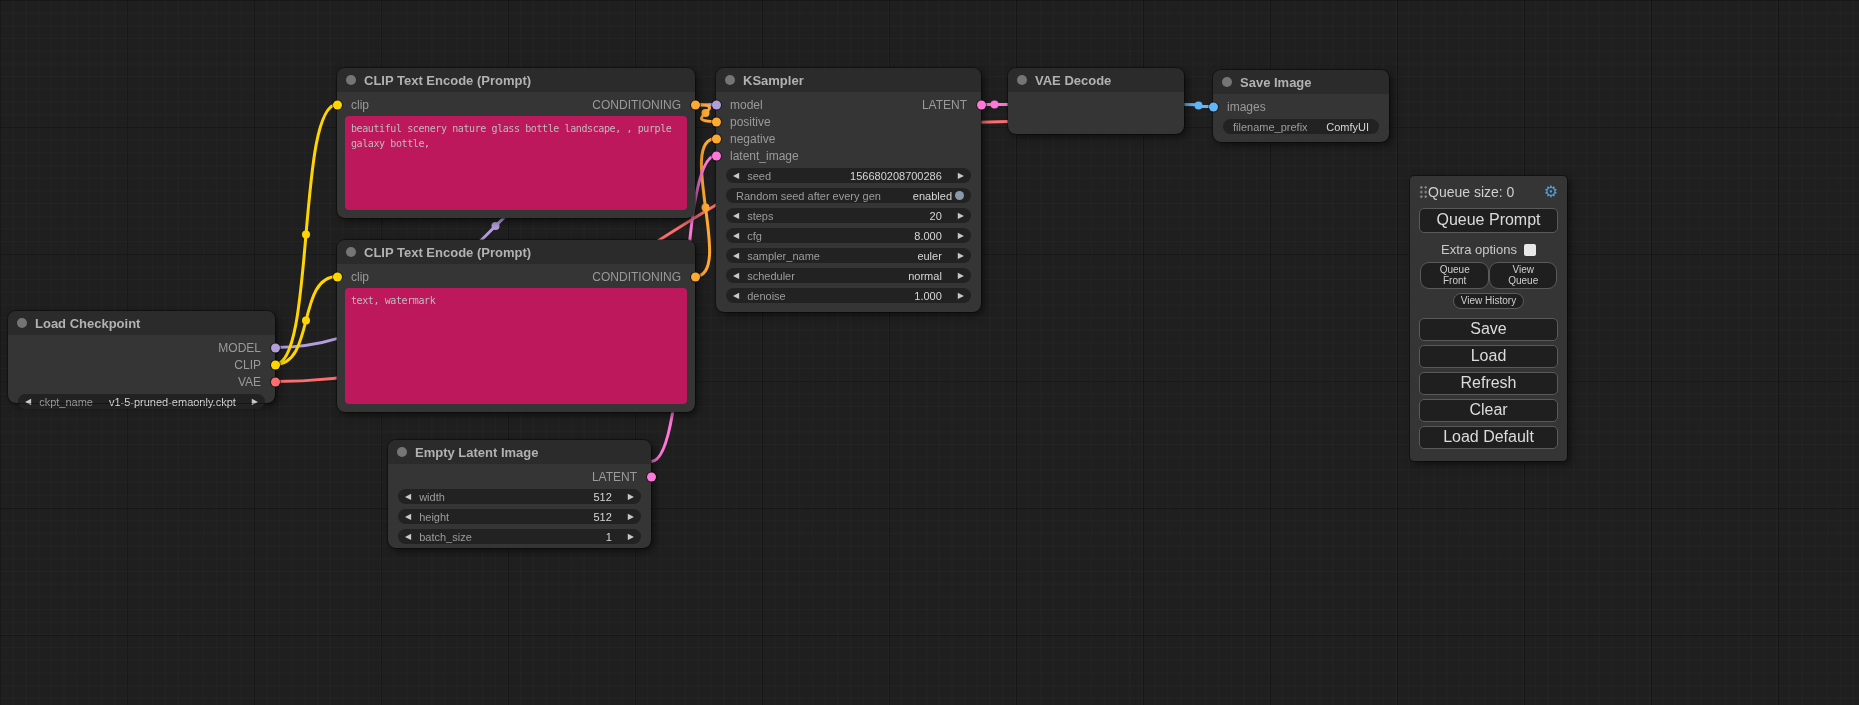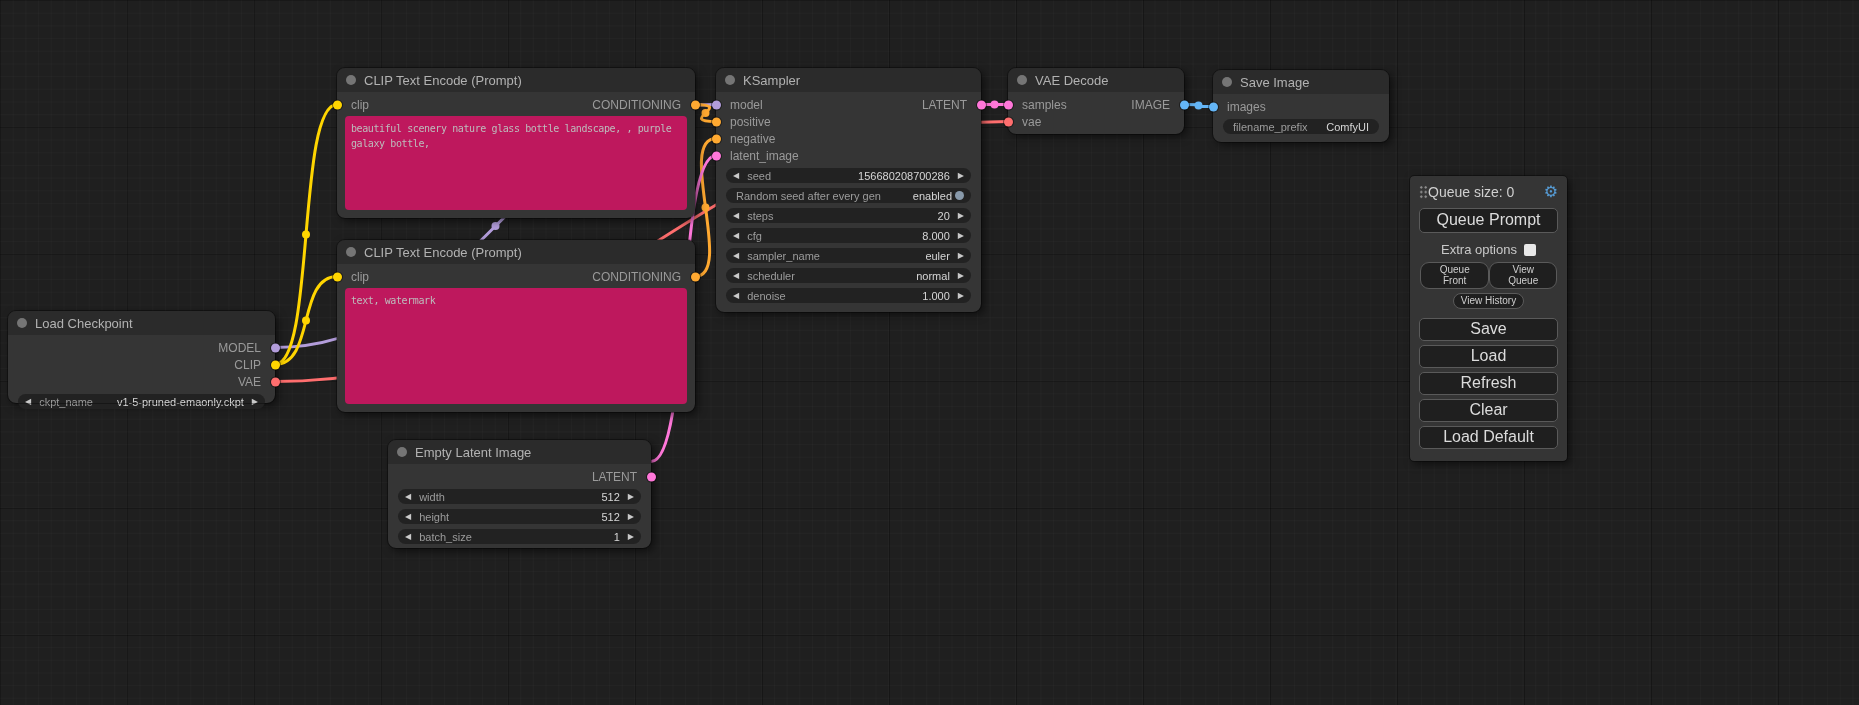--- a/index.html
+++ b/index.html
@@ -32,21 +32,21 @@
     display: flex; flex-direction: column;
   }
   .node-title {
     height: 24px; flex: none;
     background: #2b2b2b;
     border-radius: 8px 8px 0 0;
     display: flex; align-items: center; gap: 8px;
     padding: 0 9px;
   }
   .title-dot { width: 10px; height: 10px; border-radius: 50%; background: #757575; flex: none; }
-  .title-text { color: #b2b2b2; font-size: 13px; white-space: nowrap; }
+  .title-text { color: #b2b2b2; font-size: 13px; white-space: nowrap; font-weight: bold; }
 
   .rows { margin-top: 4px; flex: none; }
   .port-row { position: relative; height: 17px; display: flex; align-items: center; }
   .in-label  { margin-left: 14px; font-size: 12px; color: #9a9a9a; }
   .out-label { margin-left: auto; margin-right: 14px; font-size: 12px; color: #9a9a9a; }
   .pdot {
     position: absolute; width: 9px; height: 9px; border-radius: 50%;
     top: 50%; transform: translateY(-50%);
     box-shadow: 0 0 0 1px rgba(0,0,0,.45);
     background: #888;
@@ -57,21 +57,21 @@
   .widgets { flex: none; }
   .widget {
     height: 15px; margin: 5px 10px 0;
     background: #222222; border-radius: 8px;
     display: flex; align-items: center; padding: 0 7px;
     font-size: 11px; cursor: default;
   }
   .widgets .widget:first-child { margin-top: 4px; }
   .w-arrow { color: #c9c9c9; font-size: 8px; line-height: 1; flex: none; }
   .w-label { margin-left: 8px; color: #9c9c9c; white-space: nowrap; }
-  .w-value { margin-left: auto; margin-right: 8px; color: #d6d6d6; white-space: nowrap; }
+  .w-value { margin-left: auto; margin-right: 16px; color: #d6d6d6; white-space: nowrap; }
   .widget.no-arrows .w-label { margin-left: 3px; }
   .widget.no-arrows .w-value { margin-right: 3px; }
   .toggle-knob { width: 9px; height: 9px; border-radius: 50%; background: #8899AA; flex: none; }
 
   .prompt-textarea {
     flex: 1; margin: 3px 8px 8px;
     background: #be185d; border-radius: 4px;
     padding: 5px 6px;
     color: #bdbdbd;
     font-family: "DejaVu Sans Mono", monospace;
@@ -303,32 +303,20 @@
       <span class="w-arrow">▶</span>
     </div>
   </div>
 </div>
 
 <div class="node" id="n-vd">
   <div class="node-title">
     <span class="title-dot"></span>
     <span class="title-text">VAE Decode</span>
   </div>
-  <div class="rows">
-    <div class="port-row">
-      <span class="pdot in" style="background: rgb(255, 119, 217);"></span>
-      <span class="in-label">samples</span>
-      <span class="out-label">IMAGE</span>
-      <span class="pdot out" style="background: rgb(100, 181, 246);"></span>
-    </div>
-    <div class="port-row">
-      <span class="pdot in" style="background: rgb(255, 110, 110);"></span>
-      <span class="in-label">vae</span>
-    </div>
-  </div>
 </div>
 
 <div class="node" id="n-si">
   <div class="node-title">
     <span class="title-dot"></span>
     <span class="title-text">Save Image</span>
   </div>
   <div class="rows">
     <div class="port-row">
       <span class="pdot in" style="background: rgb(100, 181, 246);"></span>

